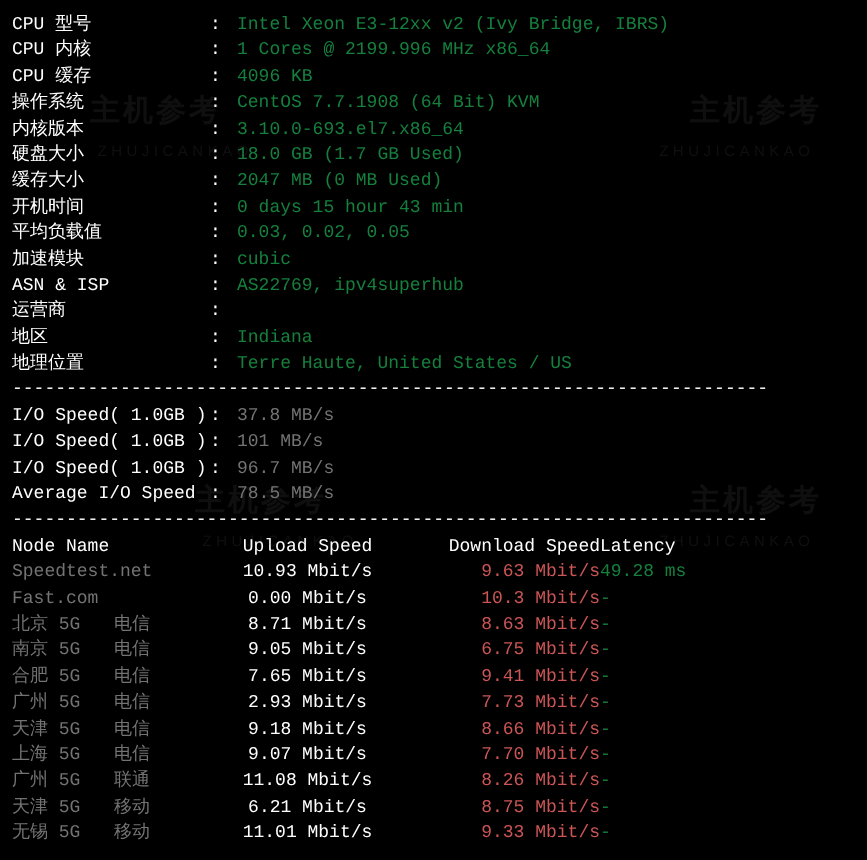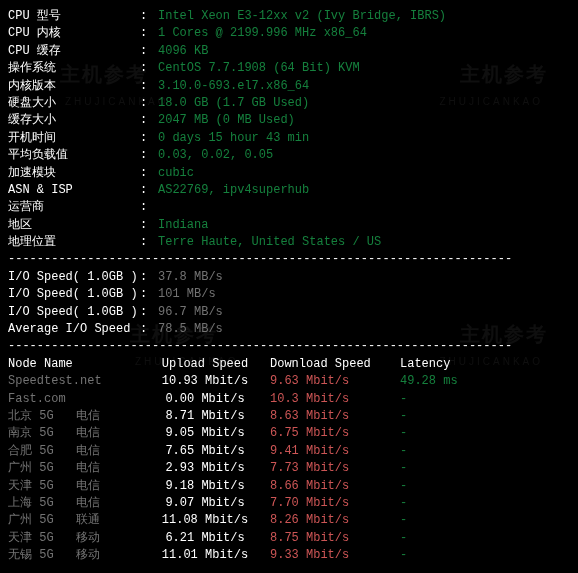--- a/index.html
+++ b/index.html
@@ -44,21 +44,21 @@
   .divider {
     color: #ffffff;
     overflow: hidden;
     white-space: nowrap;
     letter-spacing: 0px;
   }
   .info-row .k { display:inline-block; width: 132px; }
   .info-row .sep { display:inline-block; width: 18px; }
   .col-node { display:inline-block; width: 132px; }
   .col-up   { display:inline-block; width: 130px; text-align: center; }
-  .col-down { display:inline-block; width: 130px; }
+  .col-down { display:inline-block; width: 130px; text-align: right; }
   .col-lat  { display:inline-block; width: 100px; }
   .node-name { display:inline-block; width: 68px; }
   .node-isp  { display:inline-block; width: 64px; }
 </style>
 </head>
 <body>
 
 <div class="watermark wm1">主机参考</div>
 <div class="wm-sub" style="top:95px;left:65px">ZHUJICANKAO</div>
 <div class="watermark wm2">主机参考</div>

